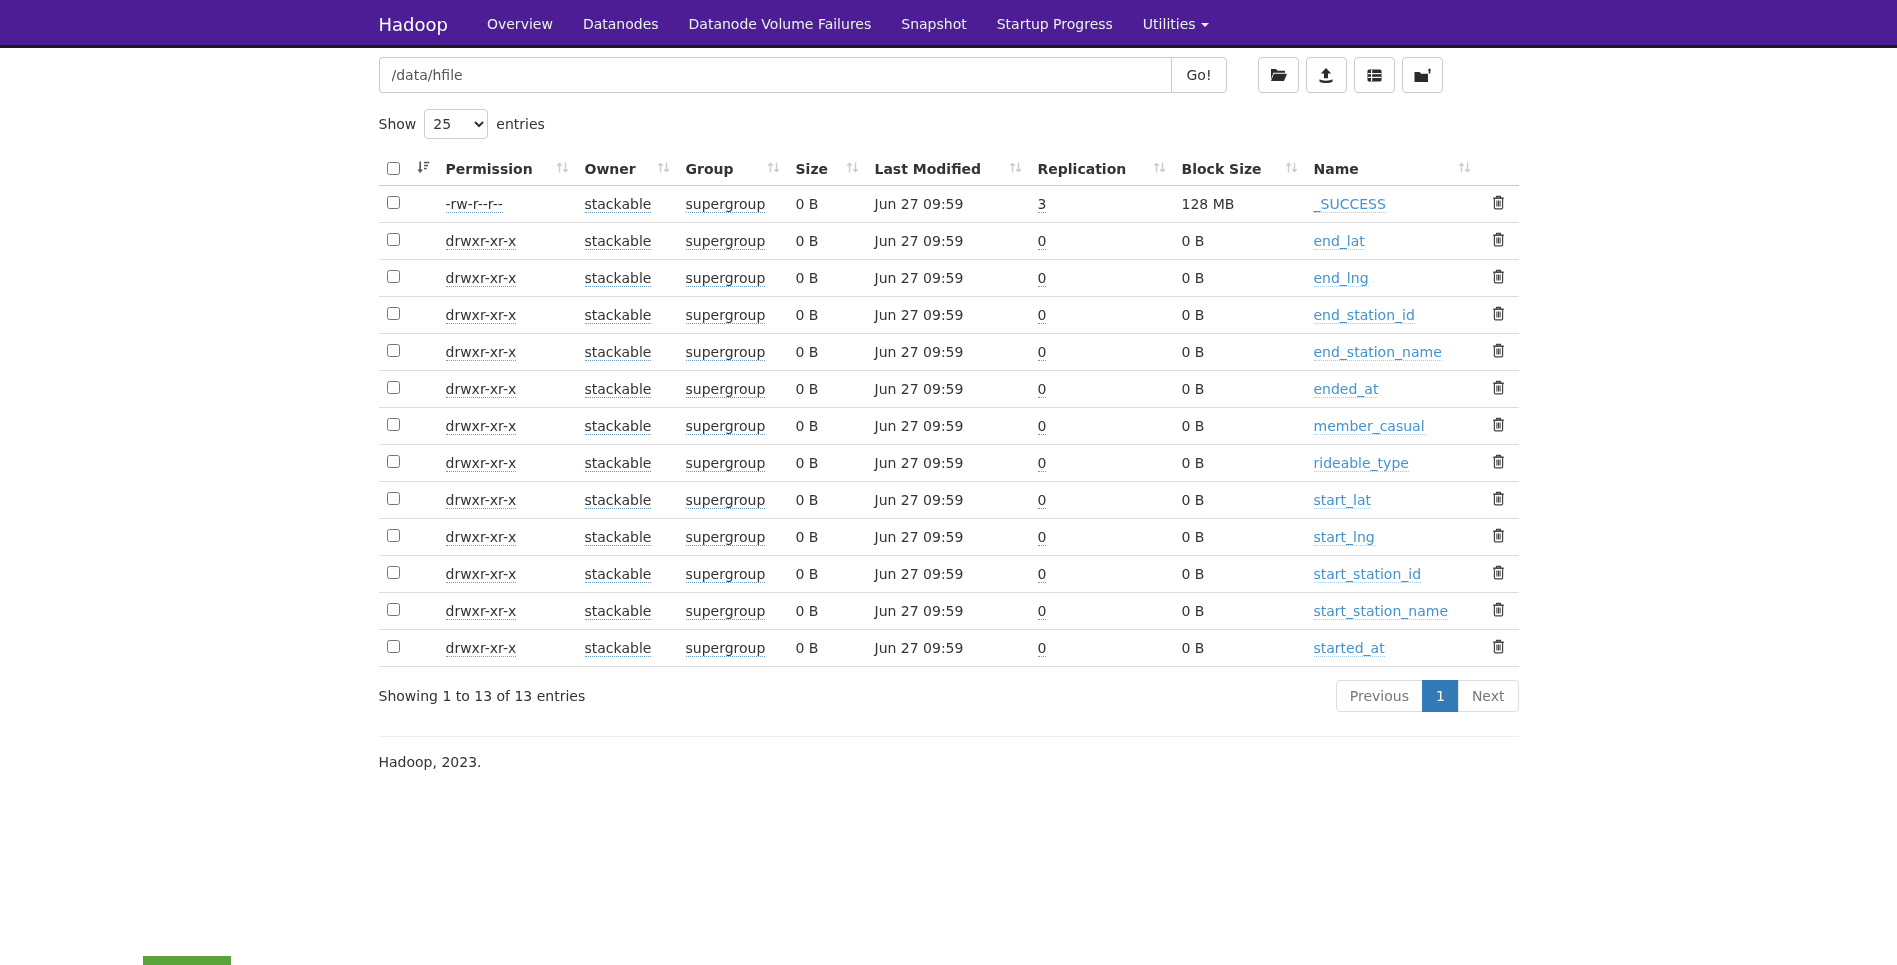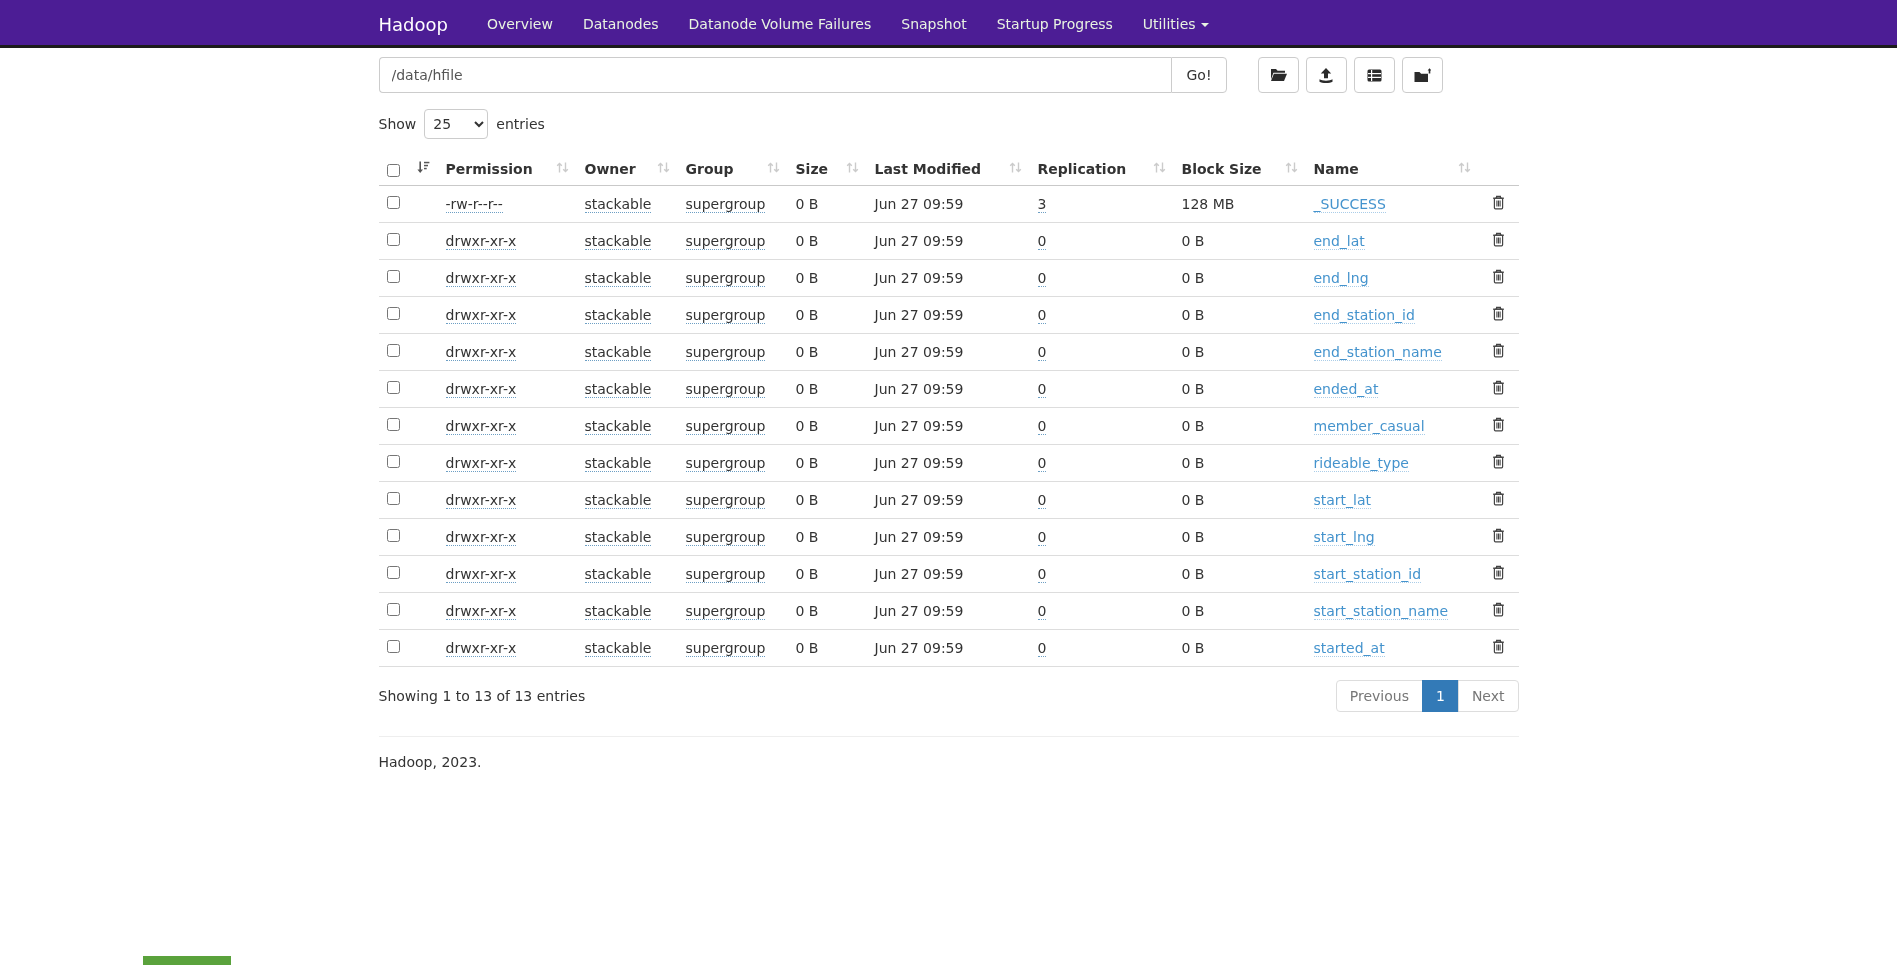--- a/index.html
+++ b/index.html
@@ -42,21 +42,21 @@
   .page-size { height:30px; width:64px; border:1px solid #ccc; border-radius:4px; padding:2px 4px;
                font-size:14px; color:#333; background:#fff; font-family:inherit; }
   .search-group { display:flex; align-items:center; gap:8px; }
   .search-input { width:228px; height:30px; border:1px solid #ccc; border-radius:4px; padding:4px 8px;
                   font-size:14px; font-family:inherit; outline:none; }
 
   
   table { width:100%; border-collapse:collapse; margin-top:13px; font-size:14px; table-layout:fixed; }
   th { padding:8px; text-align:left; font-weight:bold; color:#333;
        border-bottom:1px solid #c9c9c9; white-space:nowrap; cursor:pointer; }
-  .th-flex { display:flex; justify-content:space-between; align-items:flex-end; gap:4px; }
+  .th-flex { display:flex; justify-content:space-between; align-items:center; gap:4px; }
   td { padding:9px 8px; border-top:1px solid #ddd; vertical-align:middle; white-space:nowrap; overflow:hidden; }
   tbody tr:last-child td { border-bottom:1px solid #ddd; }
   .dotted { border-bottom:1px dotted #6d9fc4; cursor:pointer; }
   .name-link { color:#4493cd; text-decoration:none; border-bottom:1px dotted #aacde8; cursor:pointer; }
   input[type="checkbox"] { width:13px; height:13px; margin:0; cursor:pointer; }
   .trash { cursor:pointer; display:inline-block; }
   .sort-icons { flex:0 0 auto; }
 
   
   .dt-footer { display:flex; justify-content:space-between; align-items:center; margin-top:13px; }

